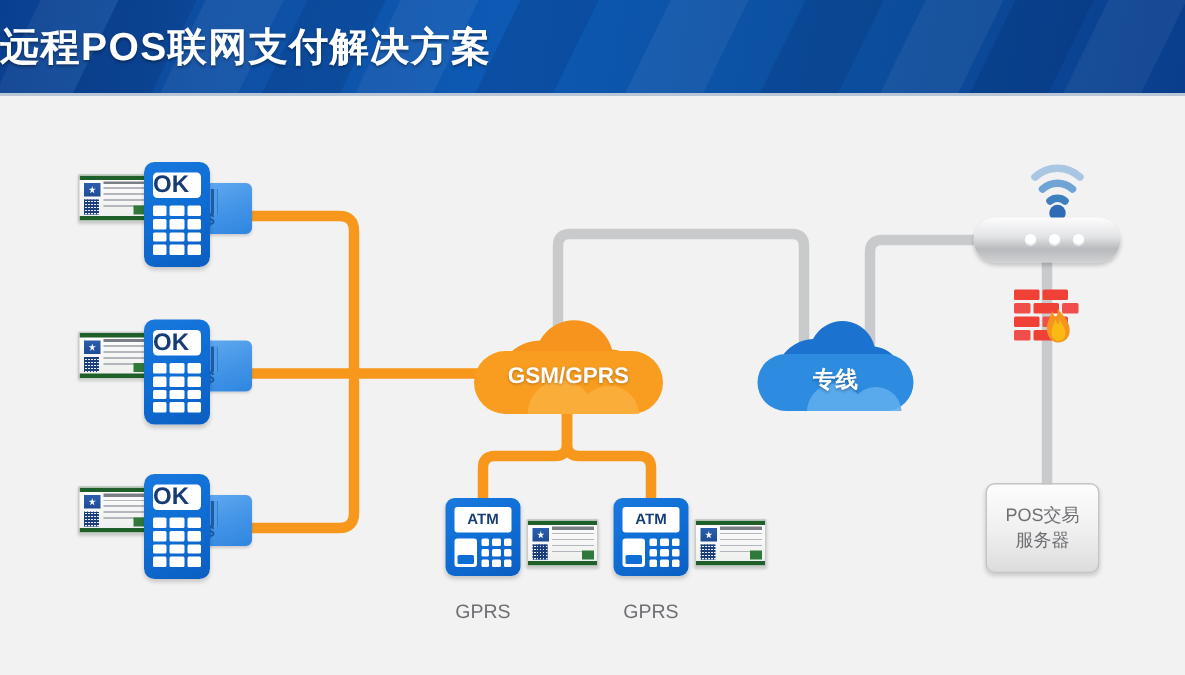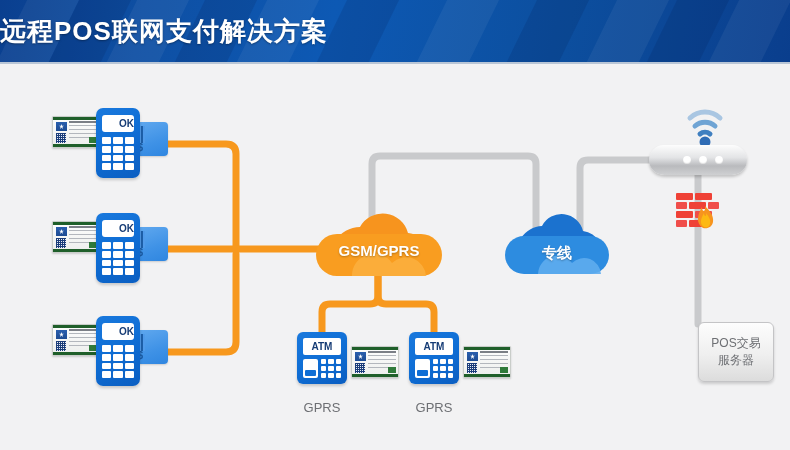--- a/index.html
+++ b/index.html
@@ -114,24 +114,24 @@
     border-radius: 7px;
     box-shadow: 0 2px 3px rgba(0,0,0,0.18);
   }
   .pos .screen {
     position: absolute;
     left: 6px; top: 7px;
     width: 32px; height: 17px;
     background: #ffffff;
     border-radius: 3px;
     color: #163c75;
-    font-size: 10px;
+    font-size: 16px;
     font-weight: bold;
     line-height: 17px;
-    text-align: right;
+    text-align: left;
   }
   .pos .keys {
     position: absolute;
     left: 6px; top: 29px;
     width: 32px; height: 33px;
     display: grid;
     grid-template-columns: repeat(3, 1fr);
     grid-template-rows: repeat(4, 1fr);
     gap: 2px;
   }
@@ -514,19 +514,19 @@
           <rect x="1" y="28" width="11" height="7" fill="#f04e4a" rx="1"></rect>
           <rect x="14" y="28" width="17" height="7" fill="#ef4136" rx="1"></rect>
         </g>
         <g>
           <path d="M28,36 C20,31 23,22 27,15 C27,21 31,20 30,14 C35,19 39,24 38,30 C37,35 33,37 28,36 Z" fill="#f7941e"></path>
           <path d="M29,35 C24,32 26,26 29,21 C29,25 32,25 31,21 C34,25 36,28 35,32 C34,35 32,36 29,35 Z" fill="#fdb913"></path>
         </g>
       </svg>
     </div>
 
-    <div class="node server" style="left:698px; top:258px;">
+    <div class="node server" style="left:657px; top:258px;">
       <div>POS交易</div>
       <div>服务器</div>
     </div>
 
   </div>
 </div>
 
 </body></html>

